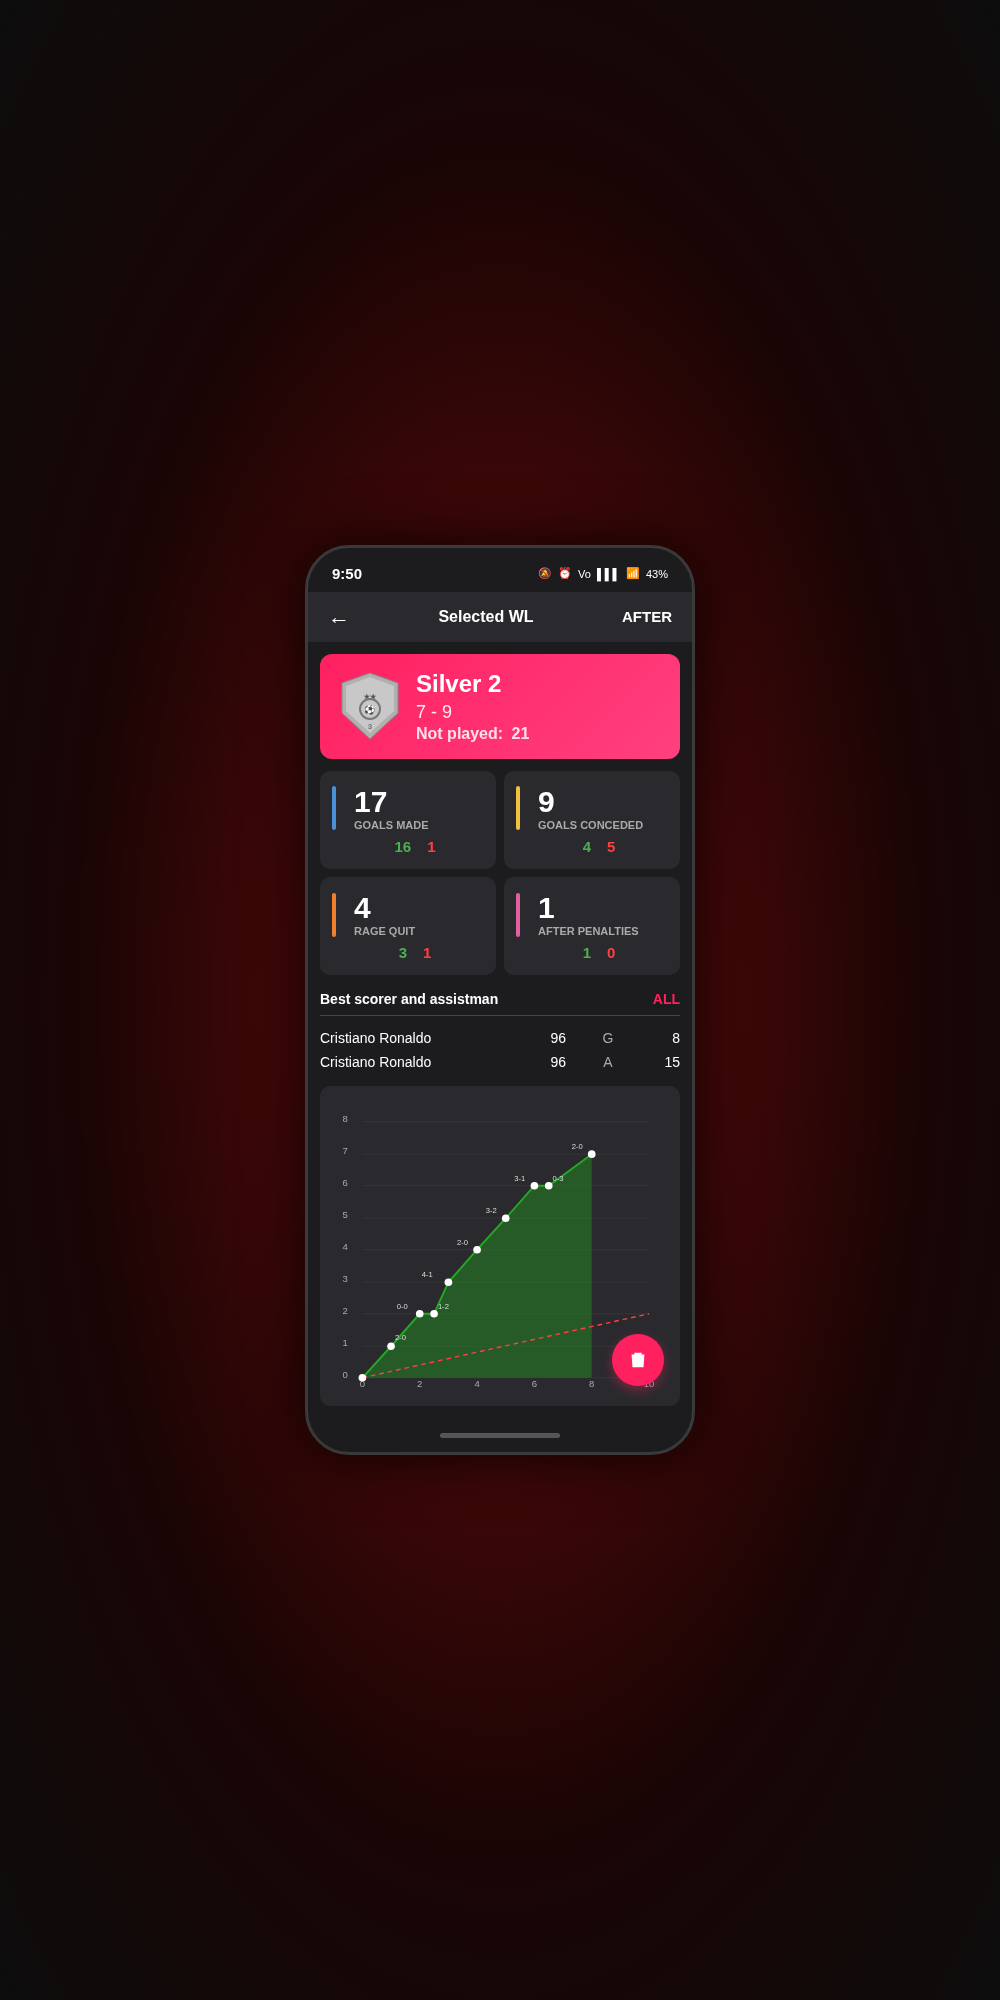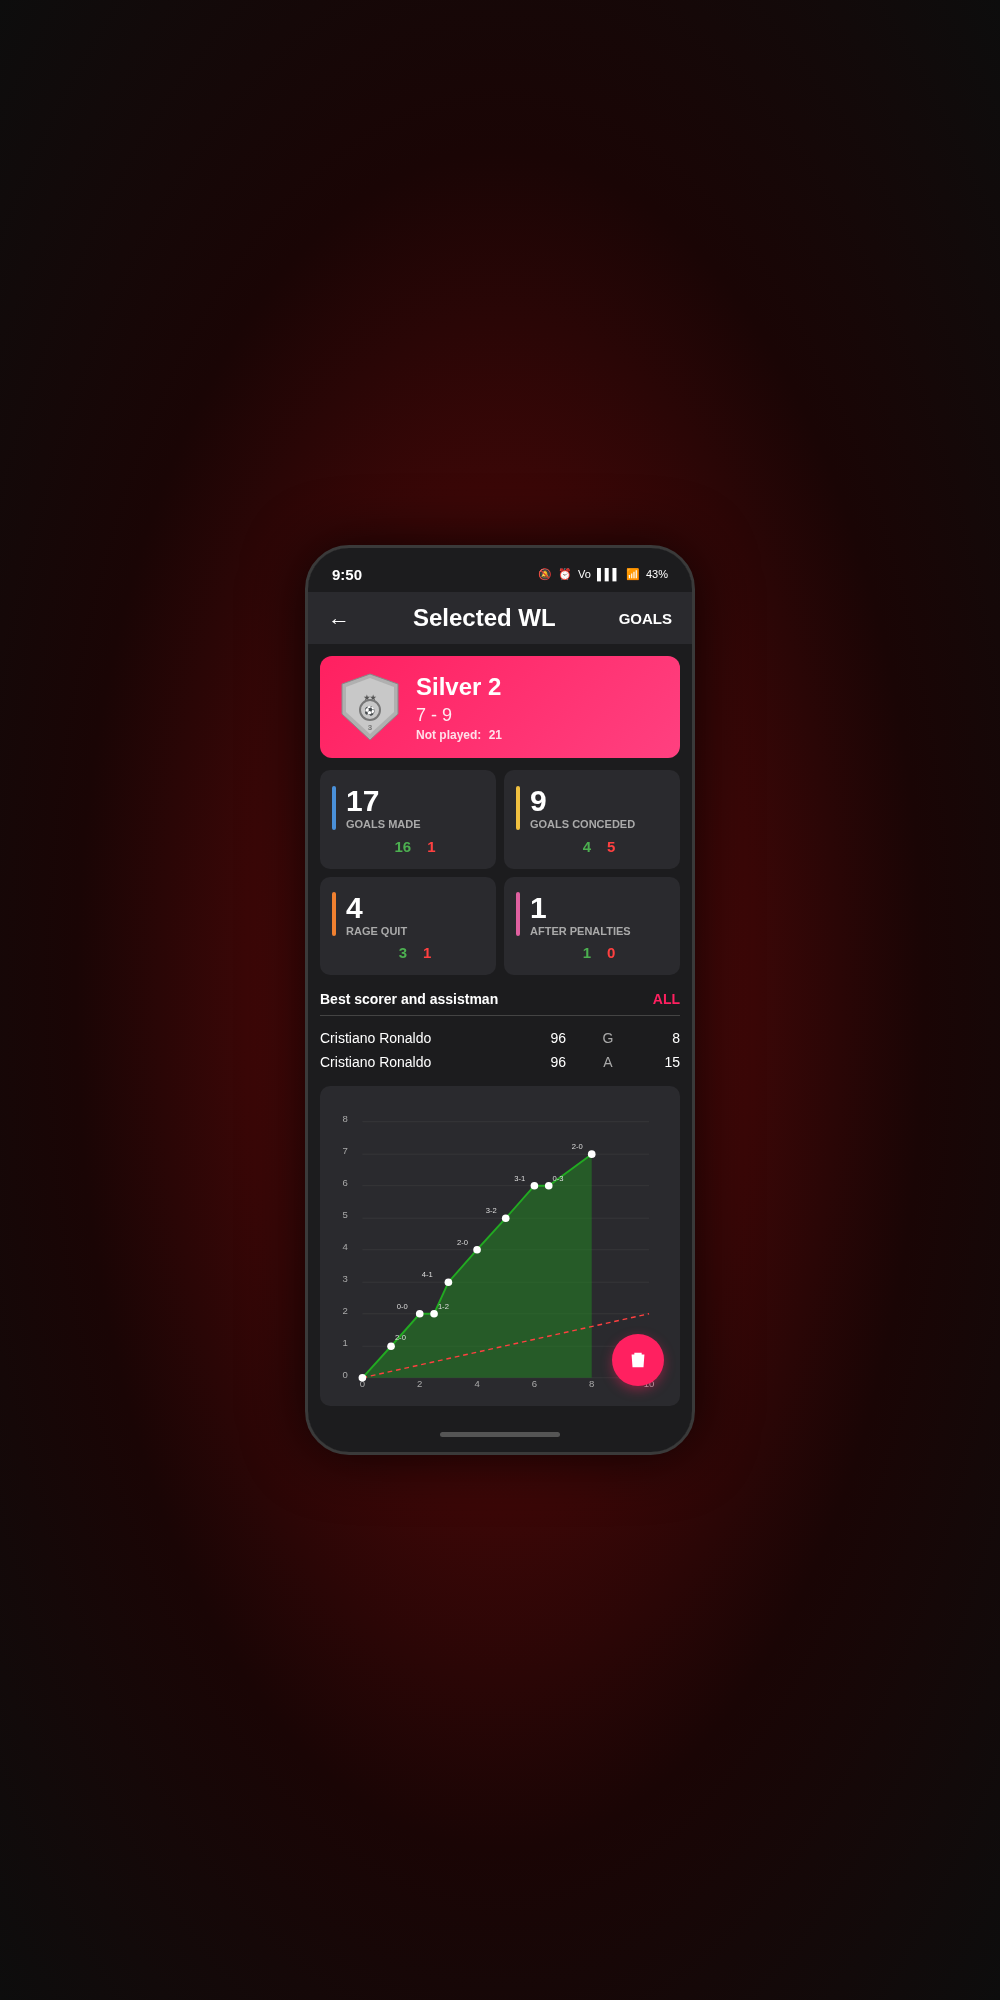--- a/index.html
+++ b/index.html
@@ -48,21 +48,21 @@
       justify-content: space-between;
       padding: 12px 20px;
     }
     .header-back {
       color: #fff;
       font-size: 22px;
       cursor: pointer;
     }
     .header-title {
       color: #fff;
-      font-size: 24px;
+      font-size: 16px;
       font-weight: 600;
     }
     .header-resume {
       color: #fff;
       font-size: 15px;
       font-weight: 600;
       cursor: pointer;
     }
     .content {
       padding: 12px;
@@ -86,21 +86,21 @@
       font-weight: 700;
       margin-bottom: 4px;
     }
     .rank-score {
       color: rgba(255,255,255,0.9);
       font-size: 18px;
       margin-bottom: 2px;
     }
     .rank-notplayed {
       color: rgba(255,255,255,0.85);
-      font-size: 12px;
+      font-size: 16px;
     }
     .rank-notplayed span {
       font-weight: 700;
     }
     .stats-grid {
       display: grid;
       grid-template-columns: 1fr 1fr;
       gap: 8px;
       margin-bottom: 16px;
     }
@@ -108,21 +108,21 @@
       background: #2a2a2e;
       border-radius: 10px;
       padding: 14px 12px;
       display: flex;
       flex-direction: column;
       gap: 6px;
     }
     .stat-top {
       display: flex;
       align-items: center;
-      gap: 10px;
+      gap: 18px;
     }
     .stat-bar {
       width: 4px;
       height: 44px;
       border-radius: 2px;
       flex-shrink: 0;
     }
     .stat-bar.blue { background: #4a90d9; }
     .stat-bar.yellow { background: #f0c040; }
     .stat-bar.orange { background: #f08030; }
@@ -258,21 +258,21 @@
       <span>📶</span>
       <span>
         <span>43</span>%
       </span>
     </div>
   </div>
 
   <div class="header">
     <span class="header-back">←</span>
     <span class="header-title">Selected WL</span>
-    <span class="header-resume">GOALS</span>
+    <span class="header-resume">AFTER</span>
   </div>
 
   <div class="content">
 
     <div class="rank-card">
 
       <svg width="60" height="70" viewBox="0 0 60 70">
         <polygon points="30,2 58,12 58,42 30,68 2,42 2,12" fill="#b0b0b0" stroke="#888" stroke-width="1"></polygon>
         <polygon points="30,6 54,15 54,40 30,62 6,40 6,15" fill="#c8c8c8"></polygon>
         <text x="30" y="28" text-anchor="middle" fill="#555" font-size="7" font-weight="bold">★★</text>

